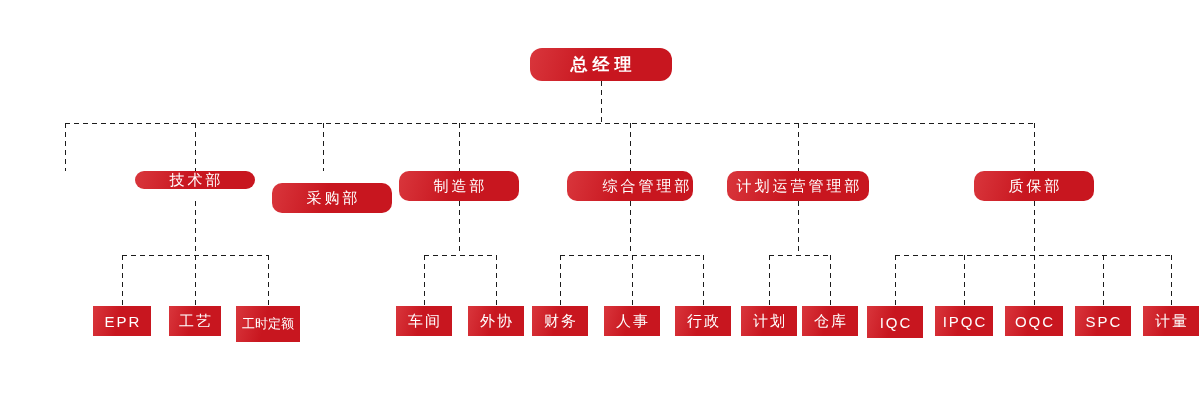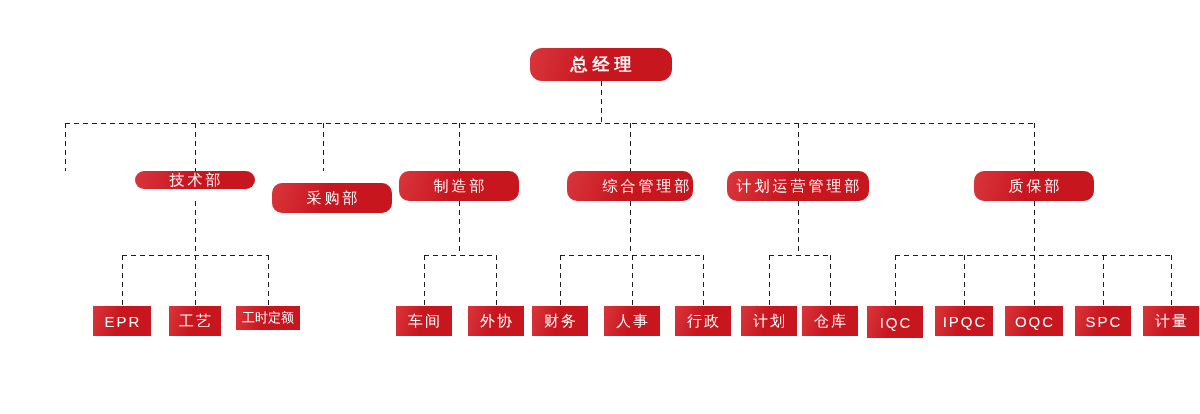--- a/index.html
+++ b/index.html
@@ -72,21 +72,21 @@
     <div class="vline" style="left: 65px; top: 123px; height: 48px;"></div>
     <div class="vline" style="left: 195px; top: 123px; height: 48px;"></div>
     <div class="node l2" style="left: 135px; top: 171px; width: 120px; height: 18px;">技术部</div>
     <div class="vline" style="left: 195px; top: 201px; height: 54px;"></div>
     <div class="hline" style="left: 122px; top: 255px; width: 146px;"></div>
     <div class="vline" style="left: 122px; top: 255px; height: 51px;"></div>
     <div class="node l3" style="left: 93px; top: 306px; width: 58px; height: 30px;">EPR</div>
     <div class="vline" style="left: 195px; top: 255px; height: 51px;"></div>
     <div class="node l3" style="left: 169px; top: 306px; width: 52px; height: 30px;">工艺</div>
     <div class="vline" style="left: 268px; top: 255px; height: 51px;"></div>
-    <div class="node l3 tight" style="left: 236px; top: 306px; width: 64px; height: 24px;">工时定额</div>
+    <div class="node l3 tight" style="left: 236px; top: 306px; width: 64px; height: 36px;">工时定额</div>
     <div class="vline" style="left: 323px; top: 123px; height: 48px;"></div>
     <div class="node l2" style="left: 272px; top: 171px; width: 120px; height: 30px; margin-top: 12px;">采购部</div>
     <div class="vline" style="left: 459px; top: 123px; height: 48px;"></div>
     <div class="node l2" style="left: 399px; top: 171px; width: 120px; height: 30px;">制造部</div>
     <div class="vline" style="left: 459px; top: 201px; height: 54px;"></div>
     <div class="hline" style="left: 424px; top: 255px; width: 72px;"></div>
     <div class="vline" style="left: 424px; top: 255px; height: 51px;"></div>
     <div class="node l3" style="left: 396px; top: 306px; width: 56px; height: 30px;">车间</div>
     <div class="vline" style="left: 496px; top: 255px; height: 51px;"></div>
     <div class="node l3" style="left: 468px; top: 306px; width: 56px; height: 30px;">外协</div>

